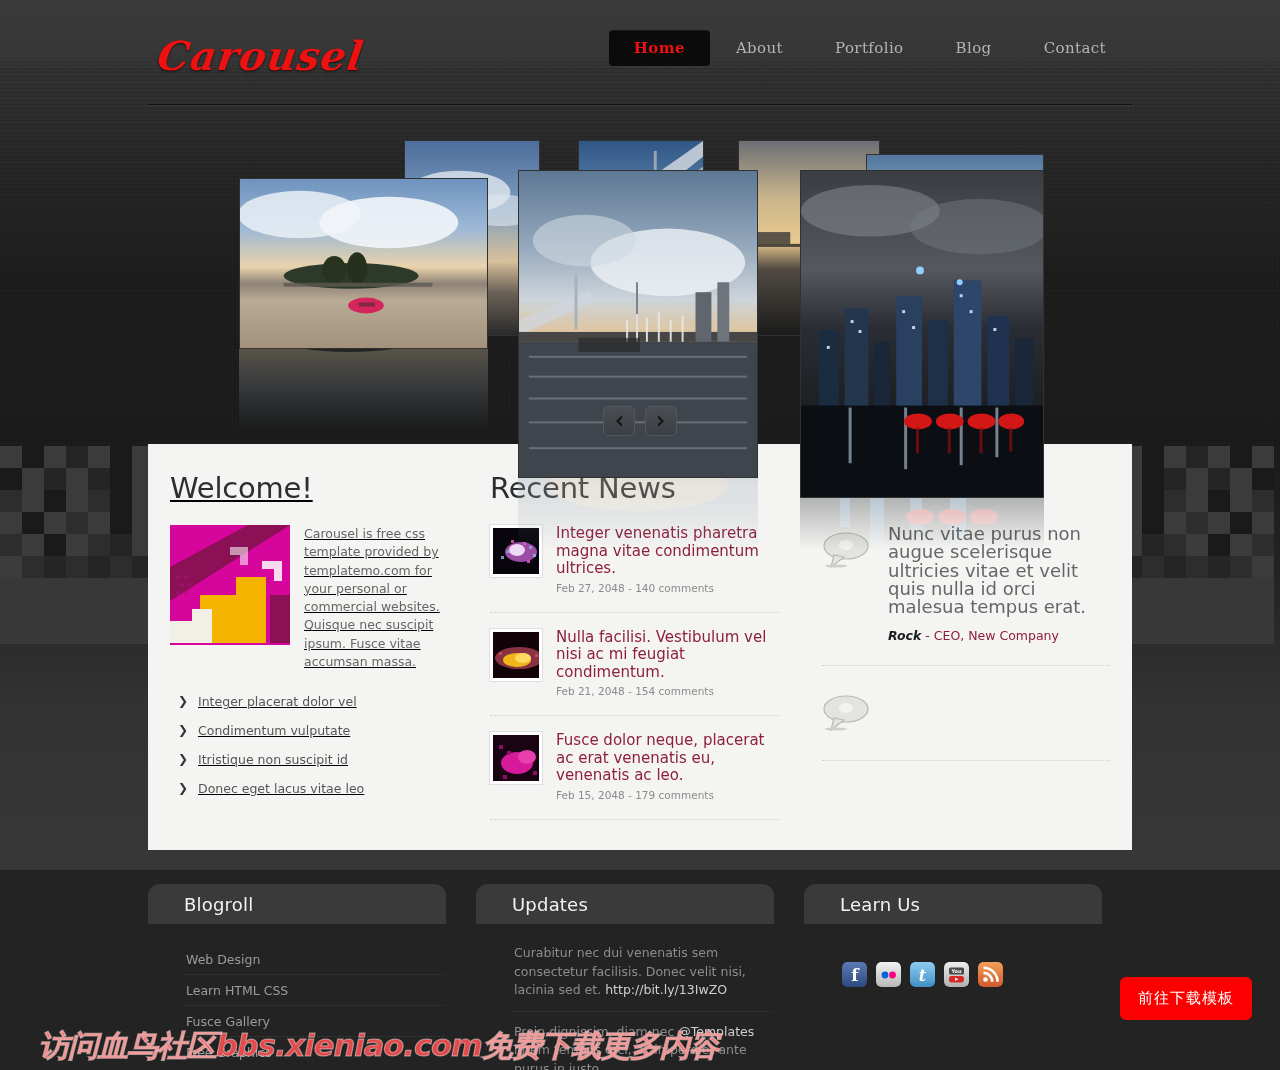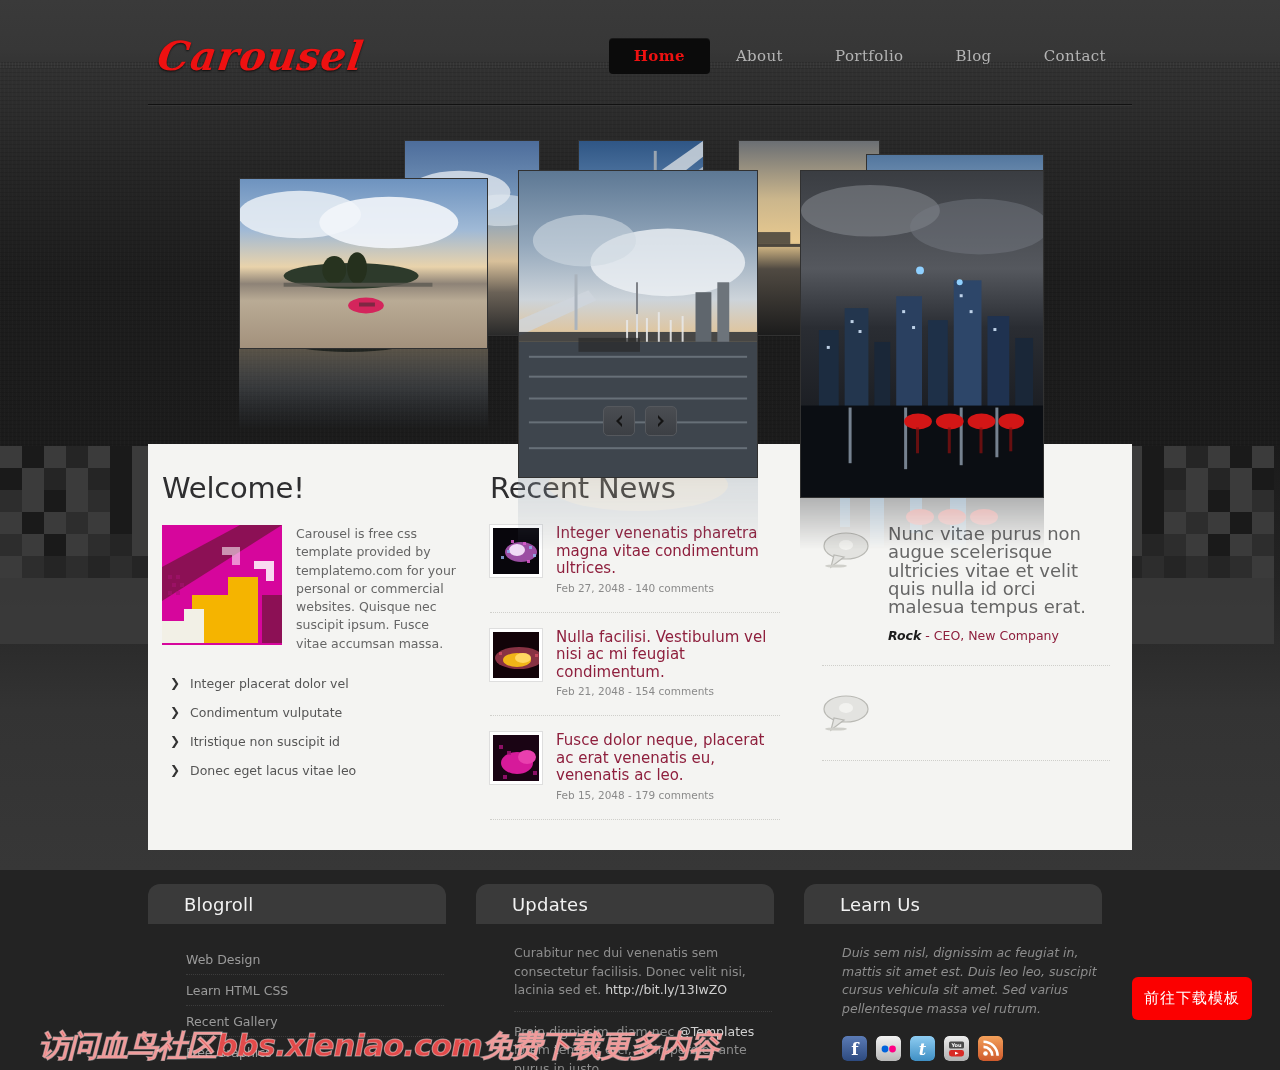--- a/index.html
+++ b/index.html
@@ -57,21 +57,21 @@
     font-style: italic;
     font-weight: bold;
     font-size: 40px;
     color: #ee1111;
     letter-spacing: 1px;
     text-shadow: 0 1px 2px rgba(0,0,0,.7);
     transform: skewX(-8deg);
   }
   .nav {
     position: absolute;
-    right: 0; top: 16px;
+    right: 0; top: 8px;
     display: flex;
     align-items: center;
   }
   .nav a {
     display: block;
     font-family: "DejaVu Serif", serif;
     font-size: 15px;
     color: #b4b4b4;
     text-decoration: none;
     padding: 9px 26px;
@@ -160,21 +160,21 @@
   .content {
     position: absolute;
     left: 148px; top: 444px;
     width: 984px; height: 406px;
     background: #f4f4f2;
     z-index: 10;
     display: flex;
     padding: 30px 0 0 0;
   }
   .col { padding: 0 22px; }
-  .col-welcome { width: 332px; padding-left: 14px; }
+  .col-welcome { width: 332px; padding-left: 22px; text-decoration: underline; }
   .col-news    { width: 322px; padding-left: 10px; }
   .col-testi   { width: 330px; padding-left: 20px; }
 
   .col h2 {
     font-family: "DejaVu Sans", sans-serif;
     font-weight: normal;
     font-size: 29px;
     color: #2e2e30;
     letter-spacing: -0.2px;
     margin-bottom: 22px;
@@ -335,21 +335,21 @@
     cursor: pointer;
   }
 
   
   .dl-button {
     position: absolute;
     right: 28px; bottom: 50px;
     background: #fb0000;
     color: #fff;
     font-size: 15px;
-    padding: 12px 12px;
+    padding: 12px 18px;
     border-radius: 6px;
     z-index: 60;
     cursor: pointer;
     font-family: "DejaVu Sans", sans-serif;
     letter-spacing: 1px;
   }
   .watermark {
     position: absolute;
     left: 50px; top: 1026px;
     width: 1150px;
@@ -939,21 +939,21 @@
       </div>
       <div class="fbody">
         <ul class="flinks" id="blogroll-links">
             <li>
               <a href="#">Web Design</a>
             </li>
             <li>
               <a href="#">Learn HTML CSS</a>
             </li>
             <li>
-              <a href="#">Recent Gallery</a>
+              <a href="#">Fusce Gallery</a>
             </li>
             <li>
               <a href="#">Free Graphics</a>
             </li>
           </ul>
       </div>
     </div>
 
     <div class="fcol">
       <div class="ftab">
@@ -965,21 +965,20 @@
             <div class="upd-item">Proin dignissim, diam nec <a href="#">@Templates</a> lorem tempus orci, ac imperdiet ante purus in justo.</div>
           </div>
       </div>
     </div>
 
     <div class="fcol">
       <div class="ftab">
         <h3>Learn Us</h3>
       </div>
       <div class="fbody">
-        <div class="about-text">Duis sem nisl, dignissim ac feugiat in, mattis sit amet est. Duis leo leo, suscipit cursus vehicula sit amet. Sed varius pellentesque massa vel rutrum.</div>
         <div class="socials" id="socials">
             <div class="soc">
               <svg width="25" height="25" viewBox="0 0 25 25">
                 <defs>
                   <linearGradient id="fb" x1="0" y1="0" x2="0" y2="1">
                     <stop offset="0%" stop-color="#5b7bb5"></stop>
                     <stop offset="100%" stop-color="#2d4a7f"></stop>
                   </linearGradient>
                 </defs>
                 <rect width="25" height="25" rx="5" fill="url(#fb)"></rect>

